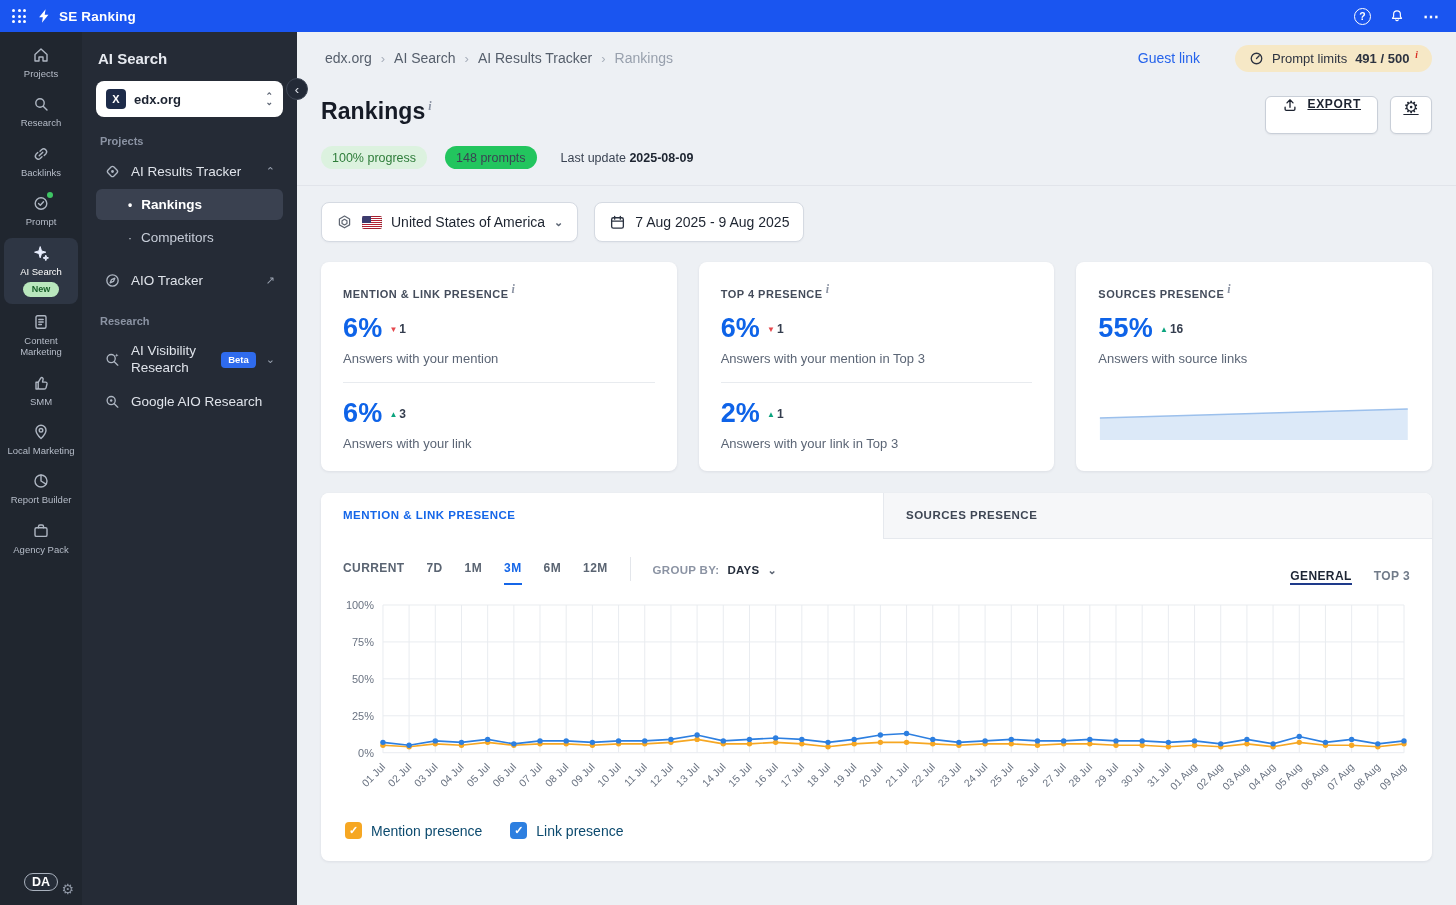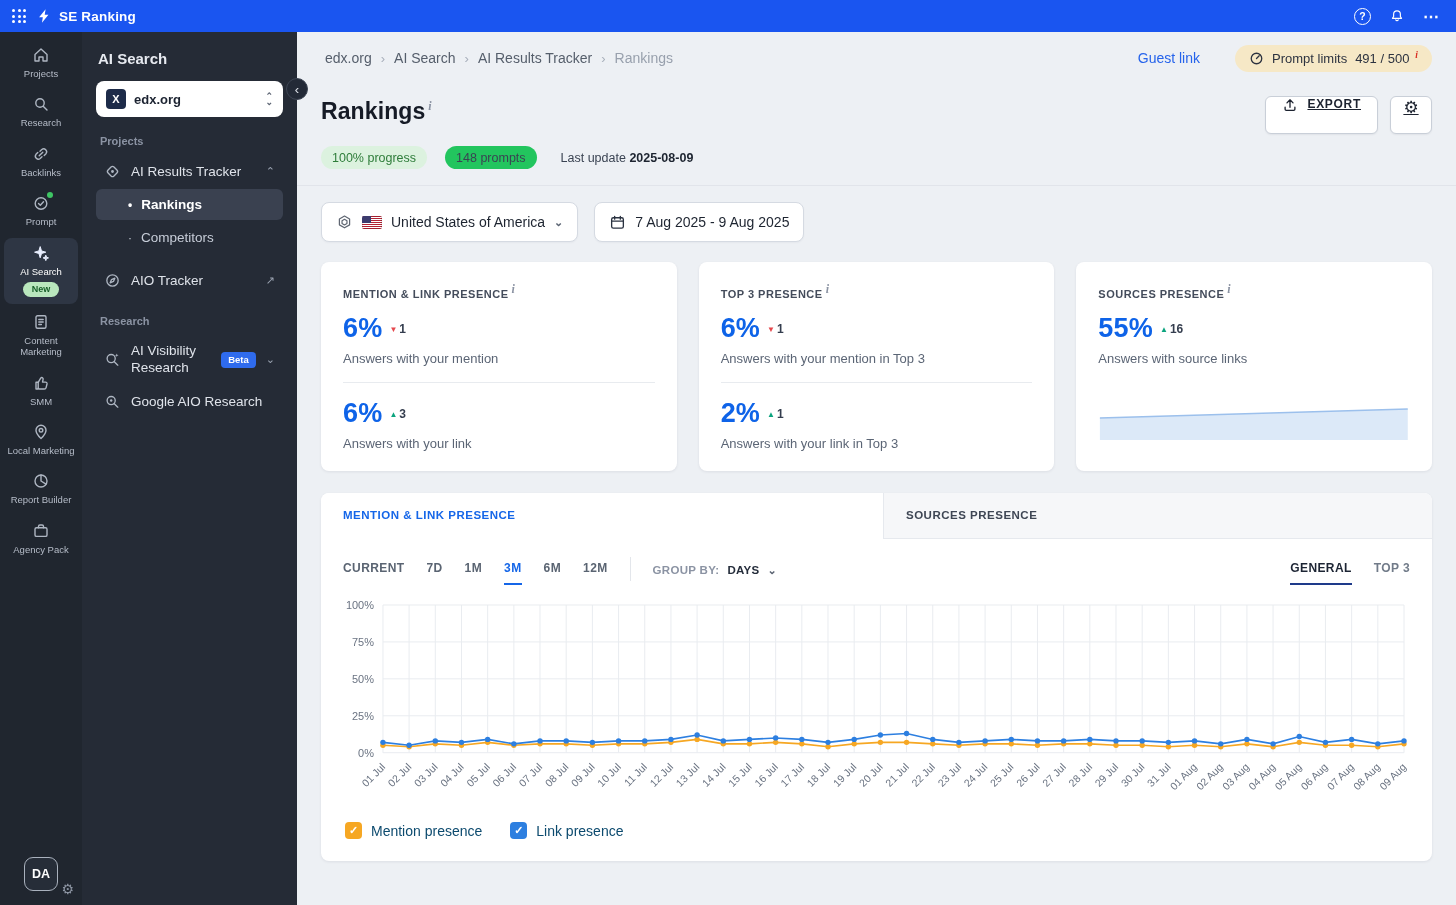--- a/index.html
+++ b/index.html
@@ -22,21 +22,21 @@
   
   .rail { flex: none; width: 82px; background: #20262f; display: flex; flex-direction: column; align-items: center; padding: 8px 0 10px; gap: 3px; }
   .rail-item { width: 74px; padding: 6px 2px 7px; display: flex; flex-direction: column; align-items: center; gap: 4px; color: #b6bdc9; font-size: 9.5px; line-height: 1.2; text-align: center; border-radius: 8px; cursor: pointer; }
   .rail-item svg { stroke: #aeb6c2; }
   .rail-item.active { background: #2e3644; color: #fff; }
   .rail-item.active svg { stroke: #e9efff; }
   .icon-wrap { position: relative; display: flex; }
   .green-dot { position: absolute; top: -2px; right: -3px; width: 6px; height: 6px; border-radius: 50%; background: #3ec564; }
   .badge-new { background: #b9e7bd; color: #18602a; font-size: 9px; font-weight: 700; padding: 2px 9px; border-radius: 9px; margin-top: 1px; }
   .avatar-wrap { margin-top: auto; position: relative; padding-bottom: 4px; }
-  .avatar { width: 34px; height: 34px; border: 1.6px solid #a9b1bd; border-radius: 9px; background: #262d38; color: #fff; font-size: 12.5px; font-weight: 700; display: flex; align-items: center; justify-content: center; cursor: pointer; }
+  .avatar { width: 34px; height: 18px; border: 1.6px solid #a9b1bd; border-radius: 9px; background: #262d38; color: #fff; font-size: 12.5px; font-weight: 700; display: flex; align-items: center; justify-content: center; cursor: pointer; }
   .rail-gear { position: absolute; right: -16px; bottom: -2px; color: #8d95a3; font-size: 14px; cursor: pointer; }
 
   
   .panel { flex: none; width: 215px; background: #252b36; padding: 14px 14px 12px; display: flex; flex-direction: column; color: #e7eaf0; }
   .panel-title { font-size: 15px; font-weight: 700; margin: 4px 2px 14px; }
   .project-select { background: #fff; border-radius: 8px; height: 36px; display: flex; align-items: center; gap: 8px; padding: 0 10px; color: #1b2230; cursor: pointer; }
   .project-logo { flex: none; width: 20px; height: 20px; background: #1d2b49; border-radius: 4px; color: #fff; font-weight: 700; font-size: 11px; display: flex; align-items: center; justify-content: center; }
   .project-name { font-size: 13px; font-weight: 700; flex: 1; }
   .sel-arrows { display: flex; flex-direction: column; color: #5a6372; font-size: 9px; line-height: 6px; font-weight: 700; }
   .panel-section { font-size: 11px; font-weight: 700; color: #8b93a3; margin: 18px 4px 8px; }
@@ -52,21 +52,21 @@
   
   .main { flex: 1; min-width: 0; position: relative; display: flex; flex-direction: column; background: #edf0f4; }
   .collapse-btn { position: absolute; left: -11px; top: 46px; width: 22px; height: 22px; border-radius: 50%; background: #232a37; border: 1px solid #3e4654; color: #dfe3ea; font-size: 13px; display: flex; align-items: center; justify-content: center; z-index: 6; cursor: pointer; }
 
   .crumb-bar { flex: none; height: 52px; display: flex; align-items: center; gap: 9px; padding: 0 24px 0 28px; font-size: 14px; }
   .crumb { color: #555e6b; cursor: pointer; }
   .crumb.current { color: #98a0ad; cursor: default; }
   .crumb-sep { color: #a8afbb; font-size: 13px; }
   .guest-link { margin-left: auto; color: #2563eb; font-weight: 500; cursor: pointer; }
   .prompt-pill { margin-left: 26px; background: #f6e8c6; border-radius: 16px; padding: 6px 14px; display: flex; align-items: center; gap: 8px; font-size: 13px; color: #2d3340; cursor: pointer; }
-  .prompt-pill b { font-weight: 400; }
+  .prompt-pill b { font-weight: 700; }
   .pill-info { color: #d93025; font-size: 9.5px; font-style: italic; font-family: "Liberation Serif", serif; align-self: flex-start; margin: -1px 0 0 -2px; font-weight: 700; }
 
   .content { flex: 1; overflow: hidden; padding: 6px 24px 0; }
   .title-row { display: flex; align-items: flex-start; }
   .page-title { font-size: 23px; font-weight: 800; color: #161b26; margin-top: 8px; letter-spacing: .1px; }
   .info-i { color: #8b93a3; font-size: 12px; font-style: italic; font-family: "Liberation Serif", serif; margin-left: 3px; vertical-align: super; }
   .title-actions { margin-left: auto; display: flex; gap: 12px; margin-top: 6px; }
   .btn { background: #fff; border: 1px solid #c9cfd8; border-radius: 6px; box-shadow: 0 1px 2px rgba(16,24,40,.06); display: flex; align-items: flex-start; justify-content: center; cursor: pointer; text-decoration: underline; }
   .btn-export { height: 38px; padding: 0 16px; gap: 9px; font-size: 12px; font-weight: 700; letter-spacing: .7px; color: #1d2330; }
   .btn-gear { width: 42px; height: 38px; font-size: 17px; color: #1d2330; }
@@ -103,21 +103,21 @@
   .chart-tab.inactive { flex: 1; background: #f6f7f9; border-left: 1px solid #e6e9ee; border-bottom: 1px solid #e6e9ee; color: #3e4654; }
   .chart-controls { display: flex; align-items: flex-end; padding: 18px 22px 0; gap: 22px; }
   .range-tabs { display: flex; gap: 22px; }
   .range-tab { font-size: 12px; font-weight: 700; letter-spacing: .4px; color: #5a6472; padding-bottom: 8px; border-bottom: 2px solid transparent; cursor: pointer; }
   .range-tab.active { color: #1566e8; border-color: #1566e8; }
   .v-div { width: 1px; height: 24px; background: #e3e6eb; margin-bottom: 4px; }
   .group-by { display: flex; align-items: center; gap: 8px; padding-bottom: 8px; font-size: 11.5px; cursor: pointer; }
   .group-label { color: #8b93a3; font-weight: 700; letter-spacing: .3px; }
   .group-value { color: #252d3b; font-weight: 700; letter-spacing: .3px; }
   .view-tabs { margin-left: auto; display: flex; gap: 22px; }
-  .view-tab { font-size: 12px; font-weight: 700; letter-spacing: .4px; color: #717b89; padding-bottom: 8px; border-bottom: 2px solid transparent; cursor: pointer; }
+  .view-tab { font-size: 12px; font-weight: 700; letter-spacing: .4px; color: #717b89; border-bottom: 2px solid transparent; cursor: pointer; }
   .view-tab.active { color: #1d2534; border-color: #1e3a8a; }
   .chart-wrap { padding: 10px 14px 0; }
   #main-chart { display: block; width: 100%; }
   .legend-row { display: flex; align-items: center; gap: 28px; padding: 6px 24px 22px; }
   .legend-item { display: flex; align-items: center; gap: 9px; cursor: pointer; }
   .checkbox { width: 17px; height: 17px; border-radius: 4px; color: #fff; font-size: 11px; font-weight: 700; display: flex; align-items: center; justify-content: center; }
   .cb-mention { background: #f6a723; }
   .cb-link { background: #2d7fe0; }
   .legend-label { font-size: 14px; color: #0c4a6e; }
 </style>
@@ -436,21 +436,21 @@
               <span class="stat-value">6%</span>
               <span class="delta">
                   <span class="tri-up">▲</span>
                   <span>3</span>
                 </span>
             </div>
             <div class="stat-caption">Answers with your link</div>
           </div>
 
           <div class="card">
-            <div class="card-title"><span>TOP 3 PRESENCE</span><span class="info-i">i</span></div>
+            <div class="card-title"><span>TOP 4 PRESENCE</span><span class="info-i">i</span></div>
             <div class="stat-value-row">
               <span class="stat-value">6%</span>
               <span class="delta">
                   <span class="tri-down">▼</span>
                   <span>1</span>
                 </span>
             </div>
             <div class="stat-caption">Answers with your mention in Top 3</div>
             <div class="card-divider"></div>
             <div class="stat-value-row">

